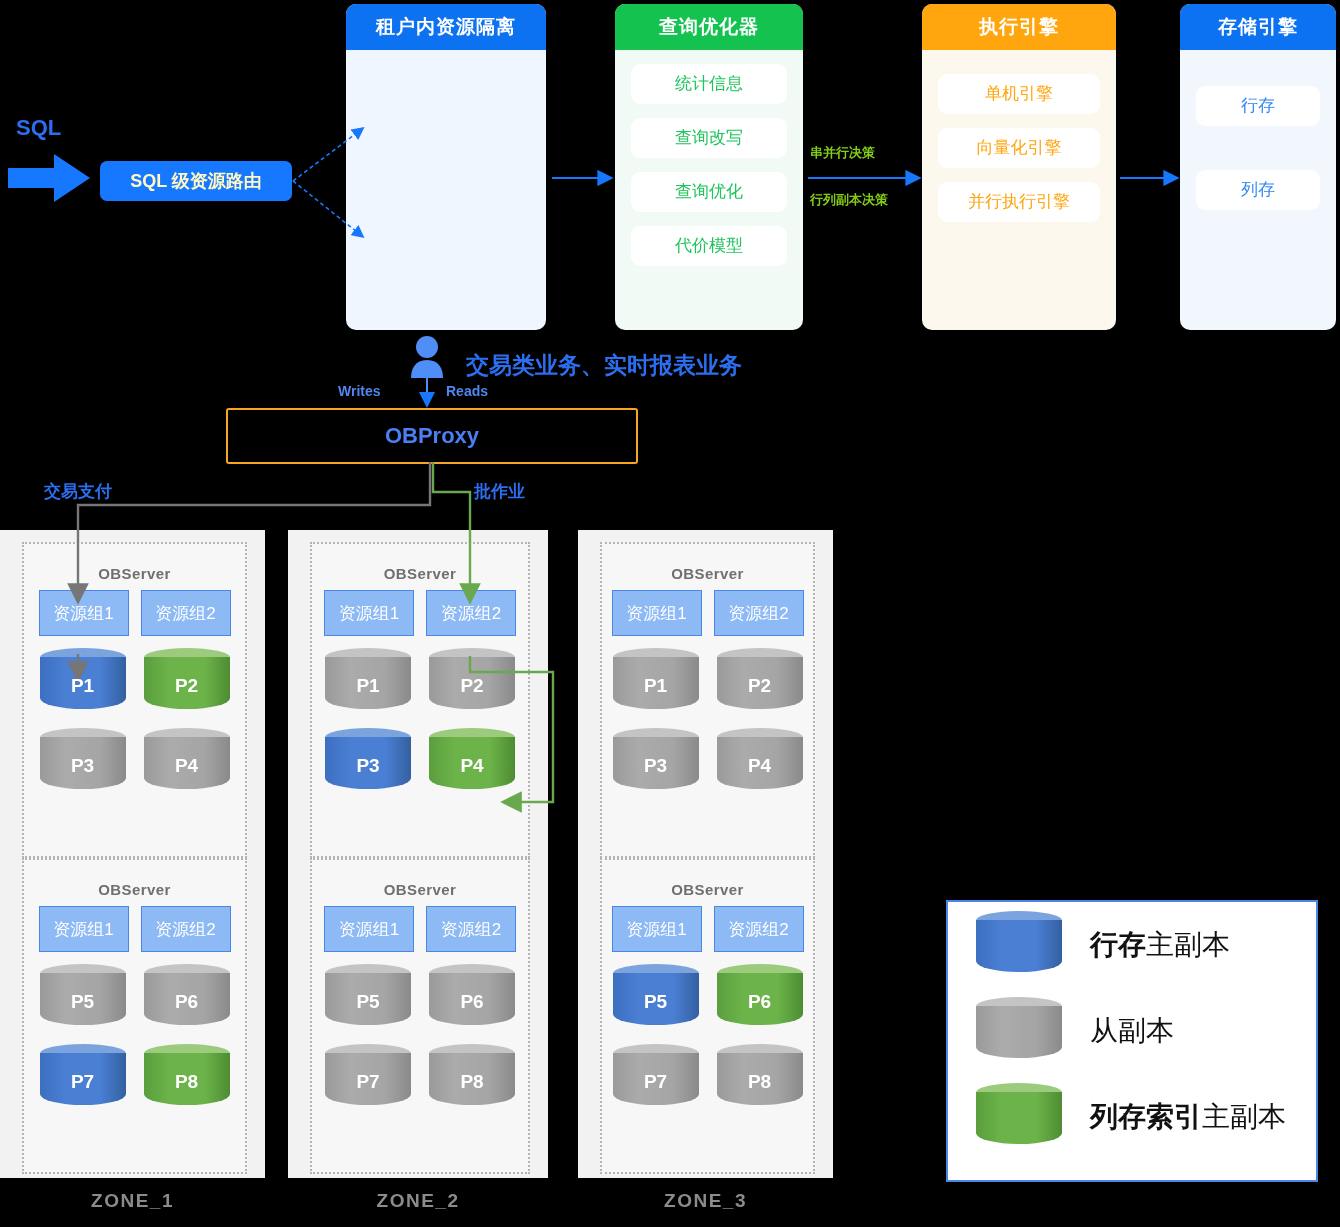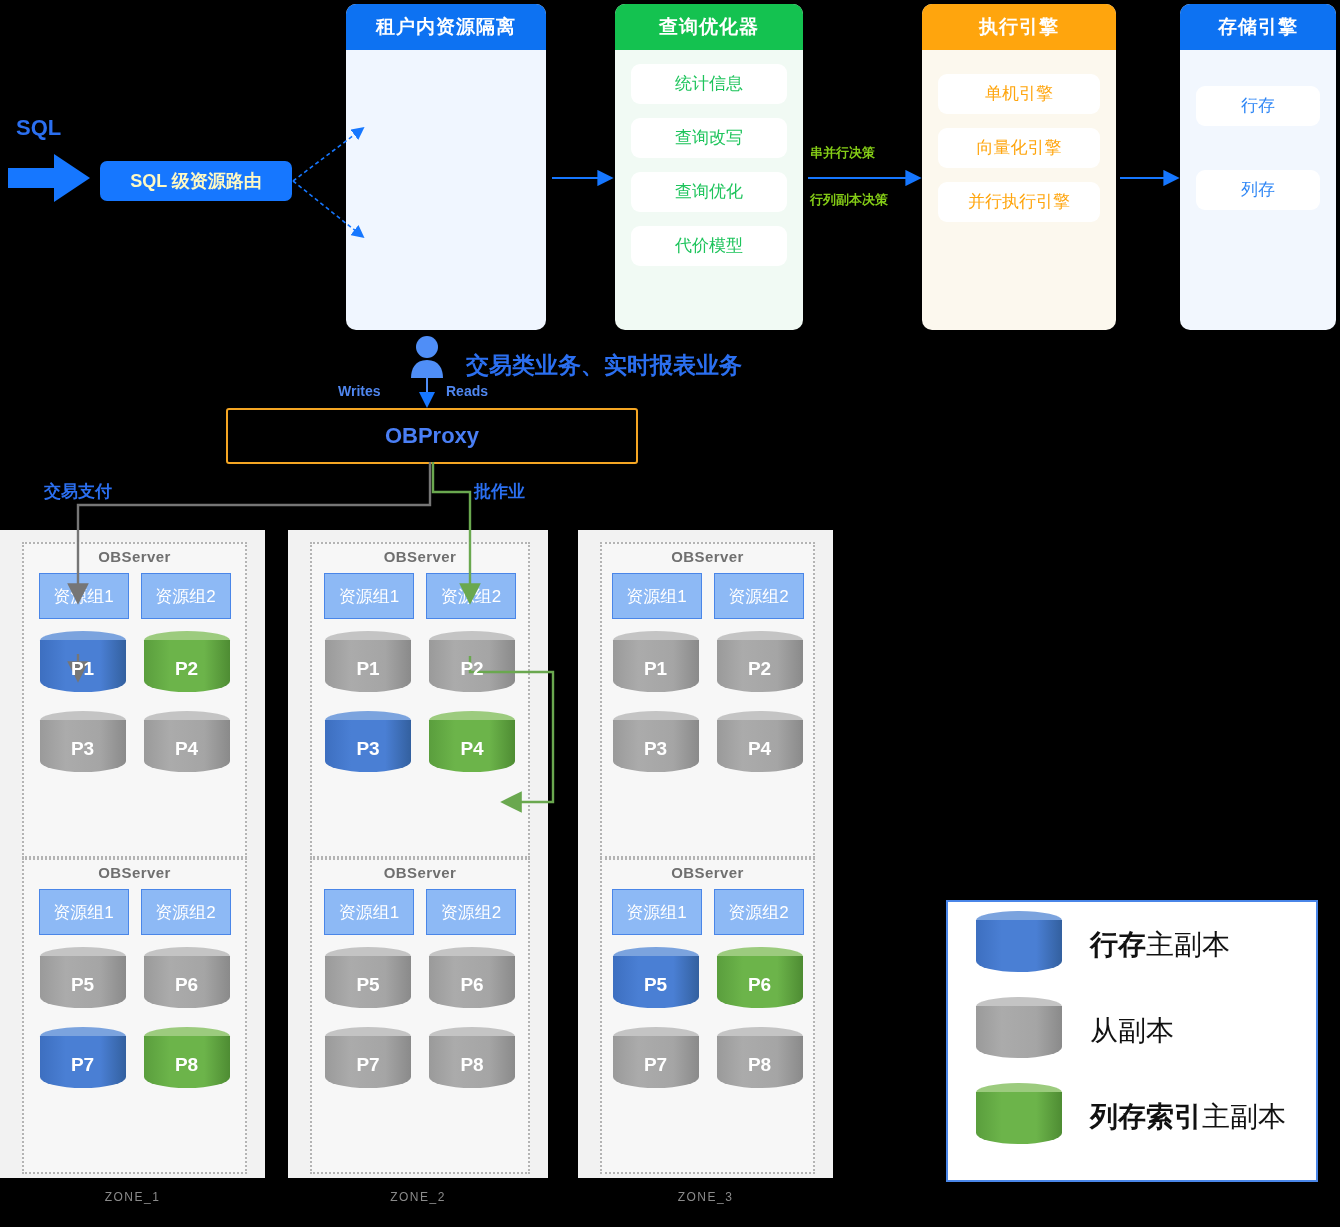--- a/index.html
+++ b/index.html
@@ -44,23 +44,23 @@
   #user-icon{position:absolute;left:408px;top:336px;width:38px;height:42px;}
 
   #obproxy{position:absolute;left:226px;top:408px;width:408px;height:52px;border:2px solid #f5a623;border-radius:3px;
            display:flex;align-items:center;justify-content:center;color:#4a7ff5;font-size:22px;font-weight:bold;}
 
   #lbl-pay{position:absolute;left:44px;top:480px;color:#2b6ff0;font-size:17px;font-weight:bold;white-space:nowrap;}
   #lbl-batch{position:absolute;left:474px;top:480px;color:#2b6ff0;font-size:17px;font-weight:bold;white-space:nowrap;}
 
   
   .zone{position:absolute;background:#f2f2f2;}
-  .zone-label{position:absolute;color:#8b8b8b;font-size:12px;font-weight:normal;letter-spacing:1.5px;text-align:center;}
+  .zone-label{position:absolute;color:#8b8b8b;font-size:19px;font-weight:bold;letter-spacing:1.5px;text-align:center;}
   .observer{position:absolute;border:2px dotted #b4b4b4;background:#f7f7f7;}
-  .observer-title{text-align:center;color:#6f6f6f;font-size:15px;font-weight:bold;margin-top:4px;letter-spacing:.4px;}
+  .observer-title{text-align:center;color:#6f6f6f;font-size:15px;font-weight:bold;margin-top:21px;letter-spacing:.4px;}
   .rg-row{display:flex;justify-content:center;gap:12px;margin-top:8px;}
   .rg{width:88px;height:44px;background:#8db9f5;border:1px solid #4a86e8;color:#fff;font-size:17px;
       display:flex;align-items:center;justify-content:center;}
   .cyl-row{display:flex;justify-content:center;gap:18px;margin-top:12px;}
 
   .cyl{position:relative;width:86px;height:68px;}
   .cyl .body{position:absolute;left:0;top:9px;width:86px;height:52px;border-radius:0 0 43px 43px/0 0 11px 11px;}
   .cyl .top{position:absolute;left:0;top:0;width:86px;height:19px;border-radius:50%;}
   .cyl .lbl{position:absolute;left:0;top:0;width:86px;height:68px;display:flex;align-items:center;justify-content:center;
             color:#fff;font-size:19px;font-weight:bold;z-index:3;padding-top:8px;box-sizing:border-box;}

